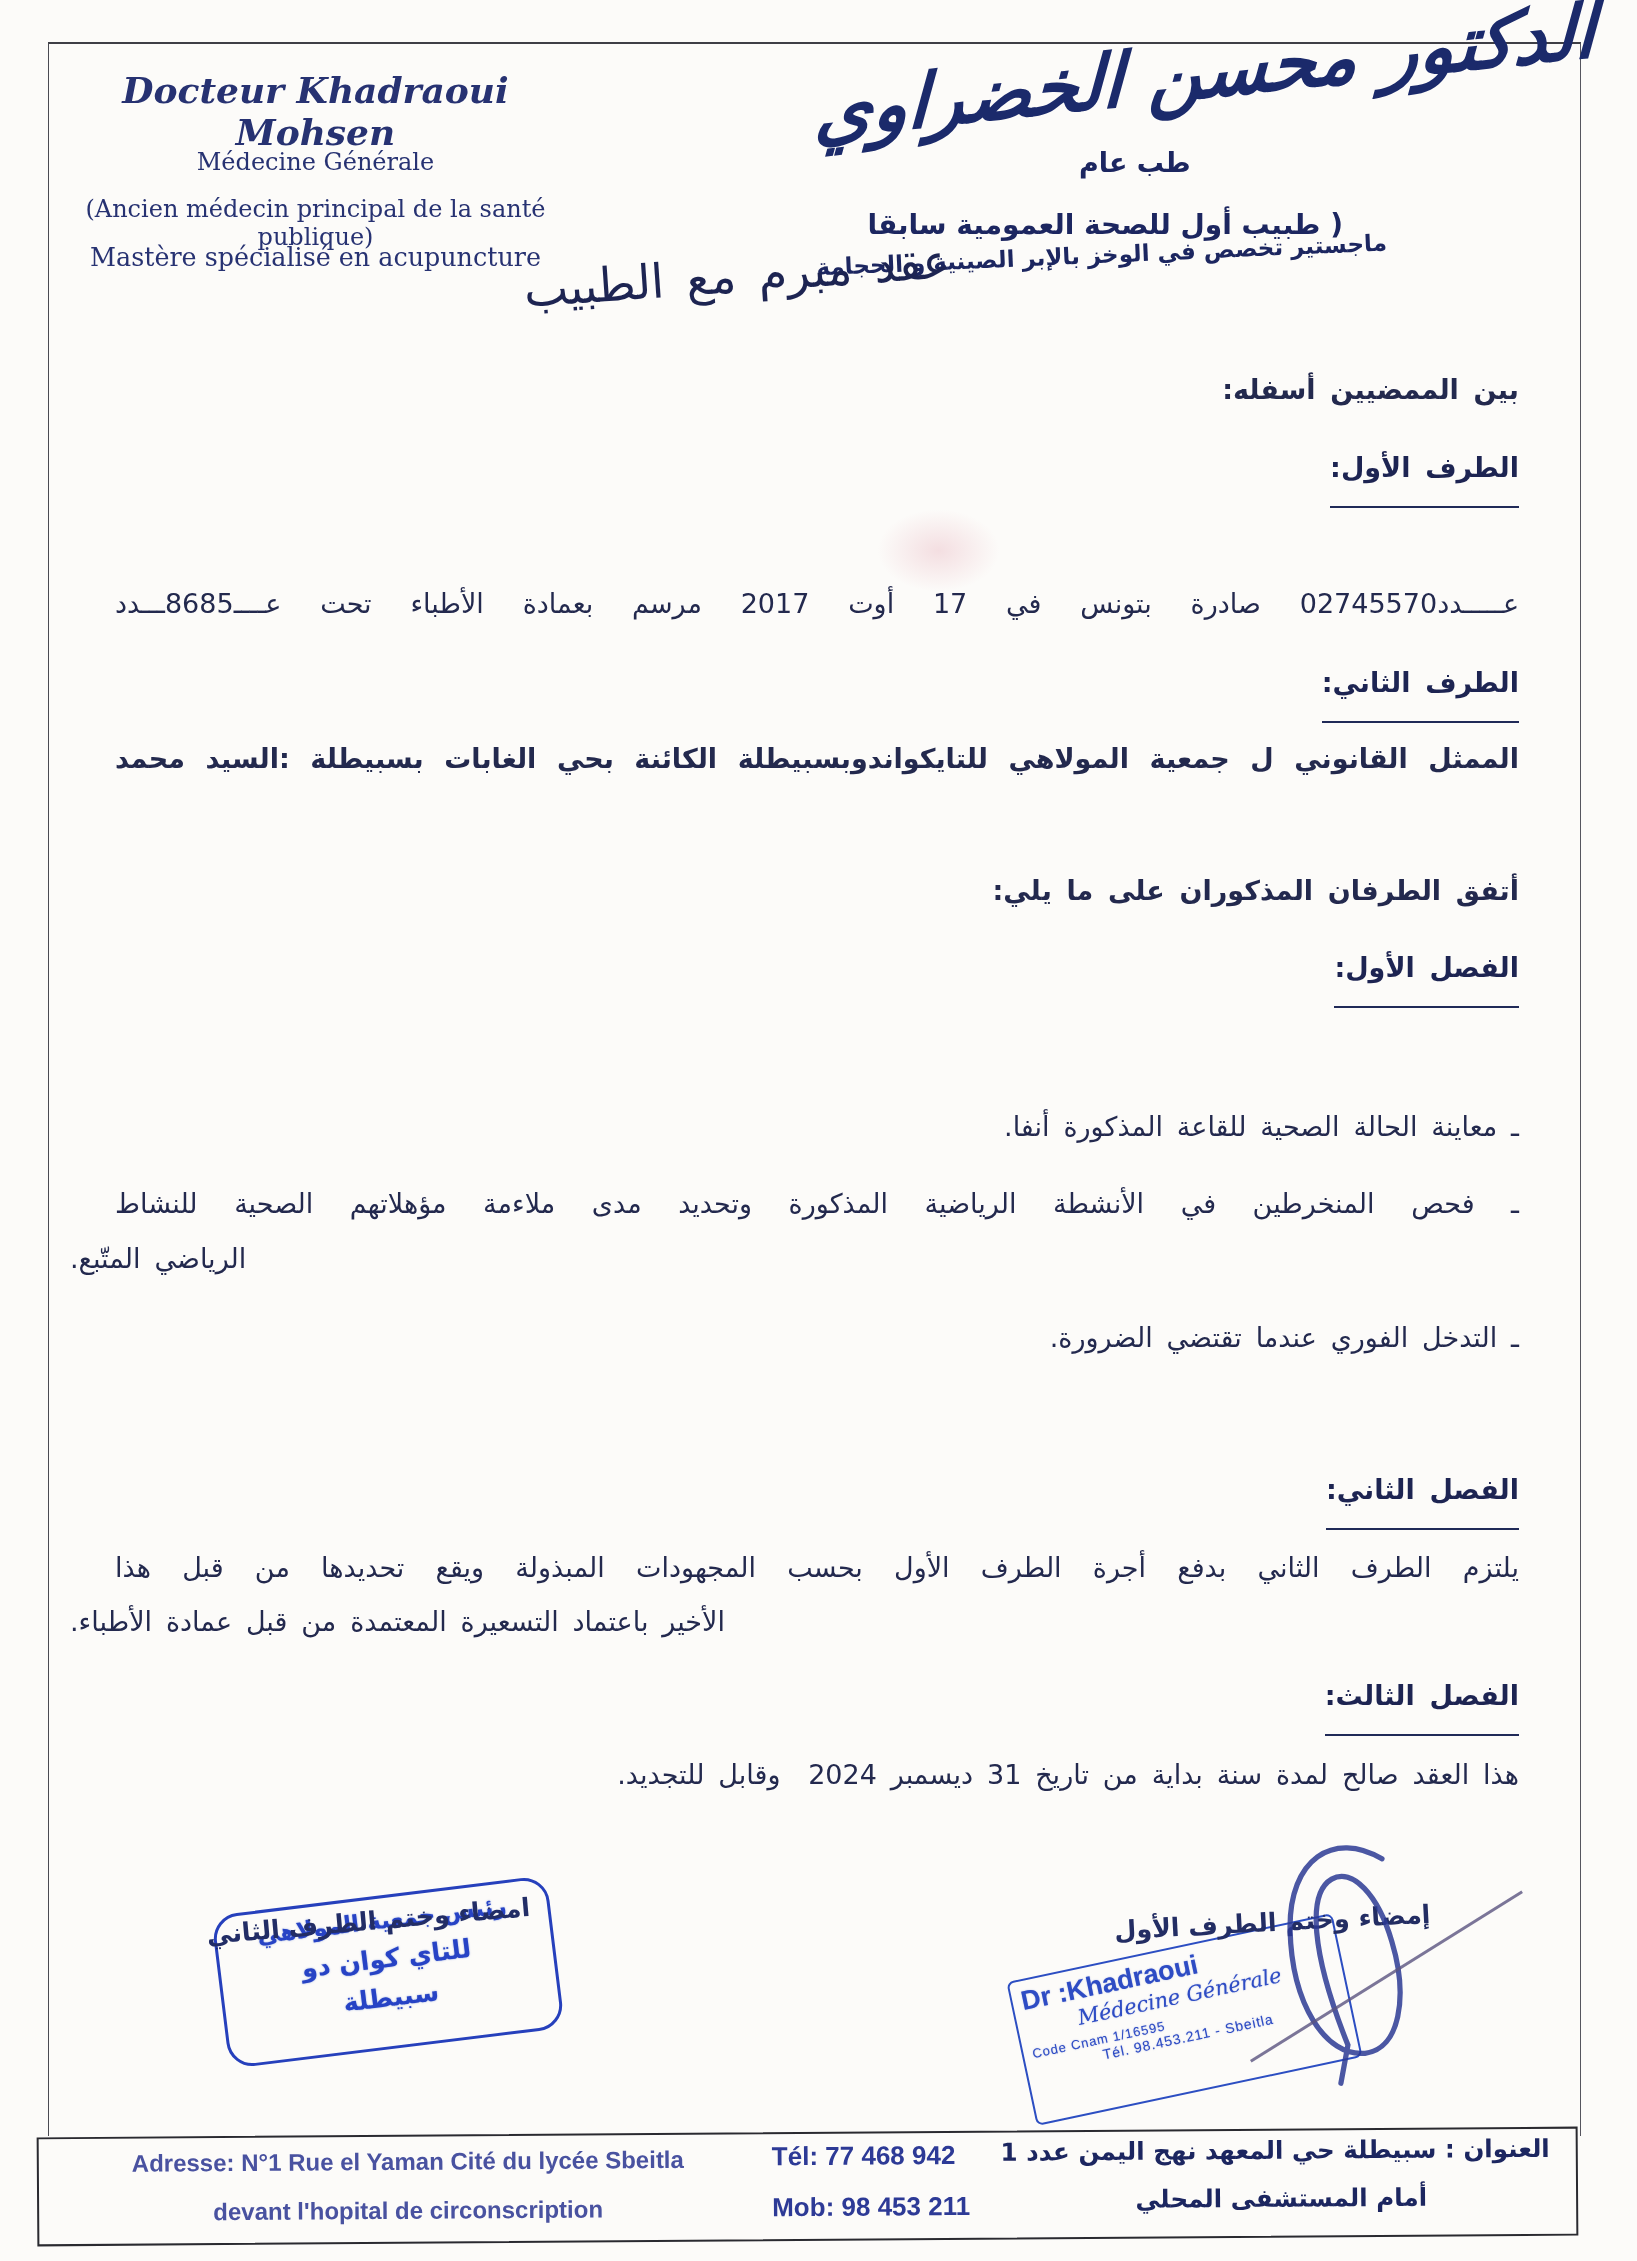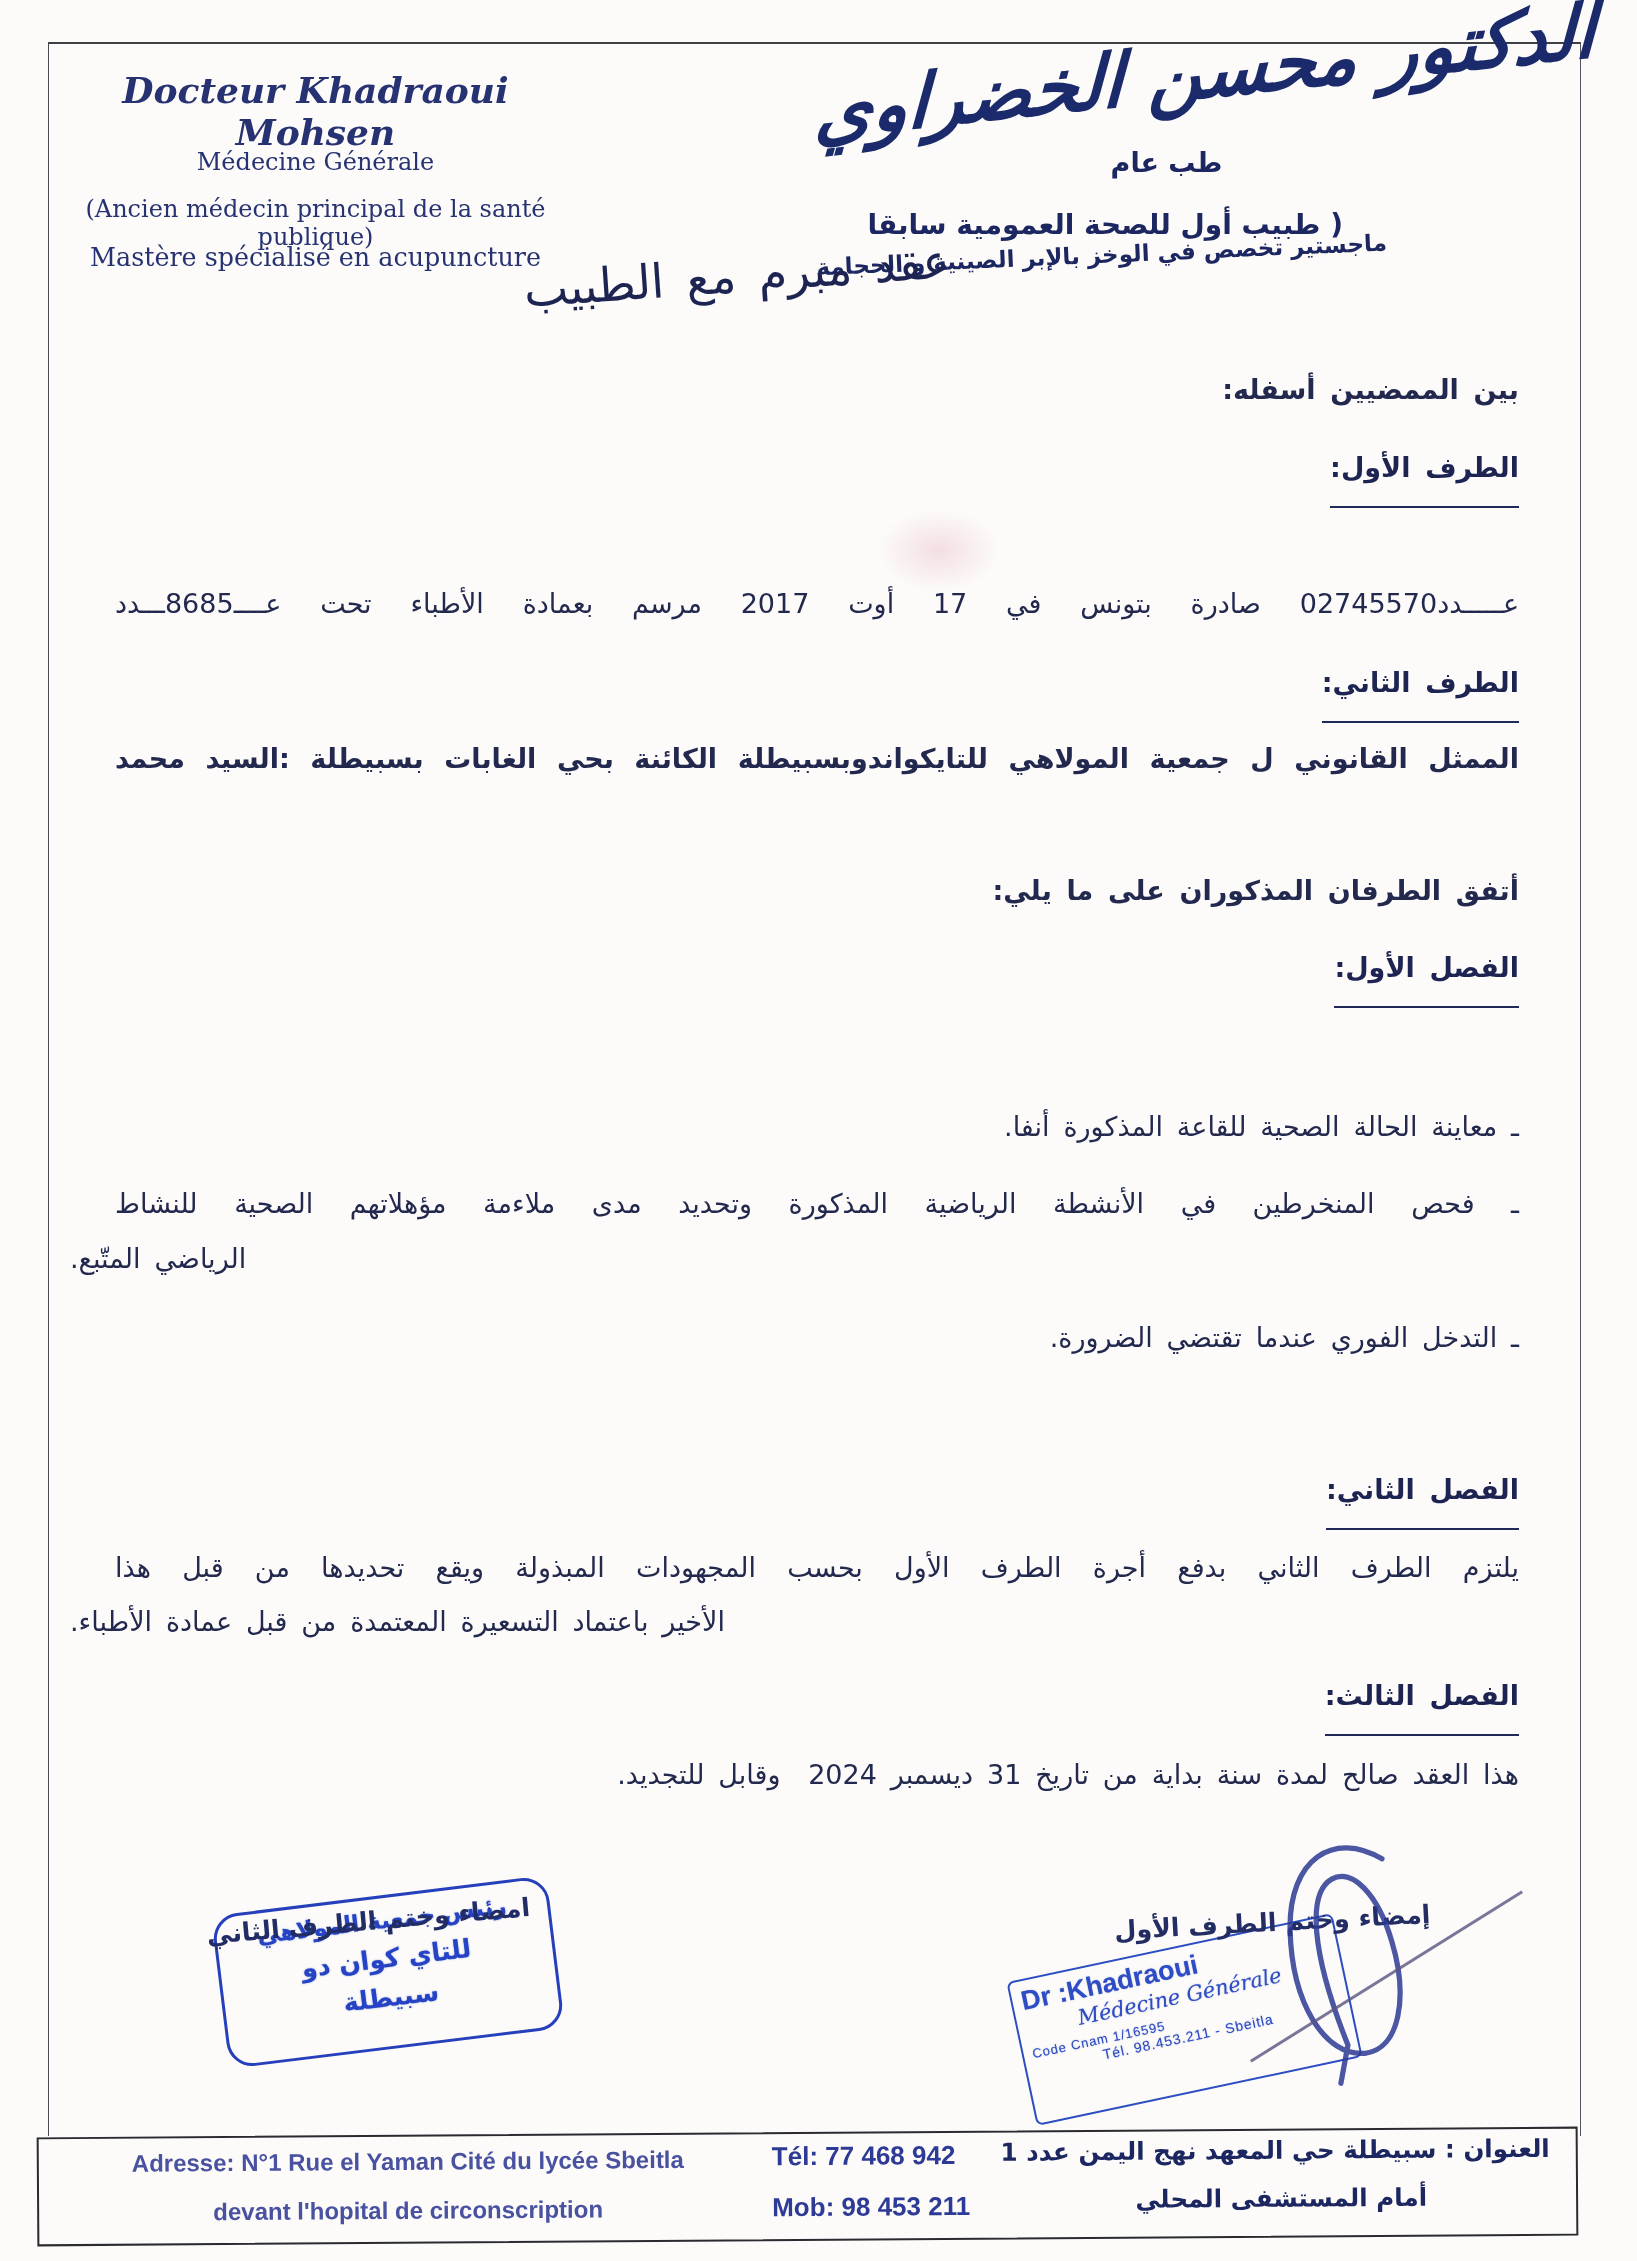--- a/index.html
+++ b/index.html
@@ -13,21 +13,21 @@
       font-family:"DejaVu Serif",serif;}
   .hL-name{position:absolute;left:0;top:16px;width:100%;font-size:36px;font-weight:bold;font-style:italic;}
   .hL-l2{position:absolute;left:0;top:95px;width:100%;font-size:24px;}
   .hL-l3{position:absolute;left:0;top:142px;width:100%;font-size:24px;}
   .hL-l4{position:absolute;left:0;top:189px;width:100%;font-size:25.4px;}
   
   .callig{position:absolute;left:913px;top:23px;width:684px;text-align:center;direction:rtl;
           font-size:74px;font-weight:bold;font-style:italic;color:#1b2a6b;
           transform:rotate(-6deg) skewX(-8deg);white-space:nowrap;}
   .hR{position:absolute;direction:rtl;color:#1c2660;font-weight:bold;white-space:nowrap;}
-  .hR-l2{left:1079px;top:147px;width:175px;text-align:center;font-size:27px;}
+  .hR-l2{left:1079px;top:147px;width:175px;text-align:left;font-size:27px;}
   .hR-l3{left:992px;top:195px;width:351px;text-align:right;font-size:28px;margin-top:13px;}
   .hR-l4{left:948px;top:239px;width:439px;text-align:center;font-size:23px;transform:rotate(-2.5deg);}
   
   .doc-title{position:absolute;left:474px;top:248px;width:526px;text-align:center;direction:rtl;
              font-size:47px;color:#1d2452;word-spacing:7px;transform:rotate(-4deg);white-space:nowrap;}
   
   .line{position:absolute;right:118px;direction:rtl;font-size:27px;height:42px;line-height:42px;
         white-space:nowrap;color:#23294e;word-spacing:5.3px;}
   .b{font-weight:bold;}
   .hu{font-weight:bold;border-bottom:2.6px solid #202a58;padding-bottom:17px;color:#1d2452;}

